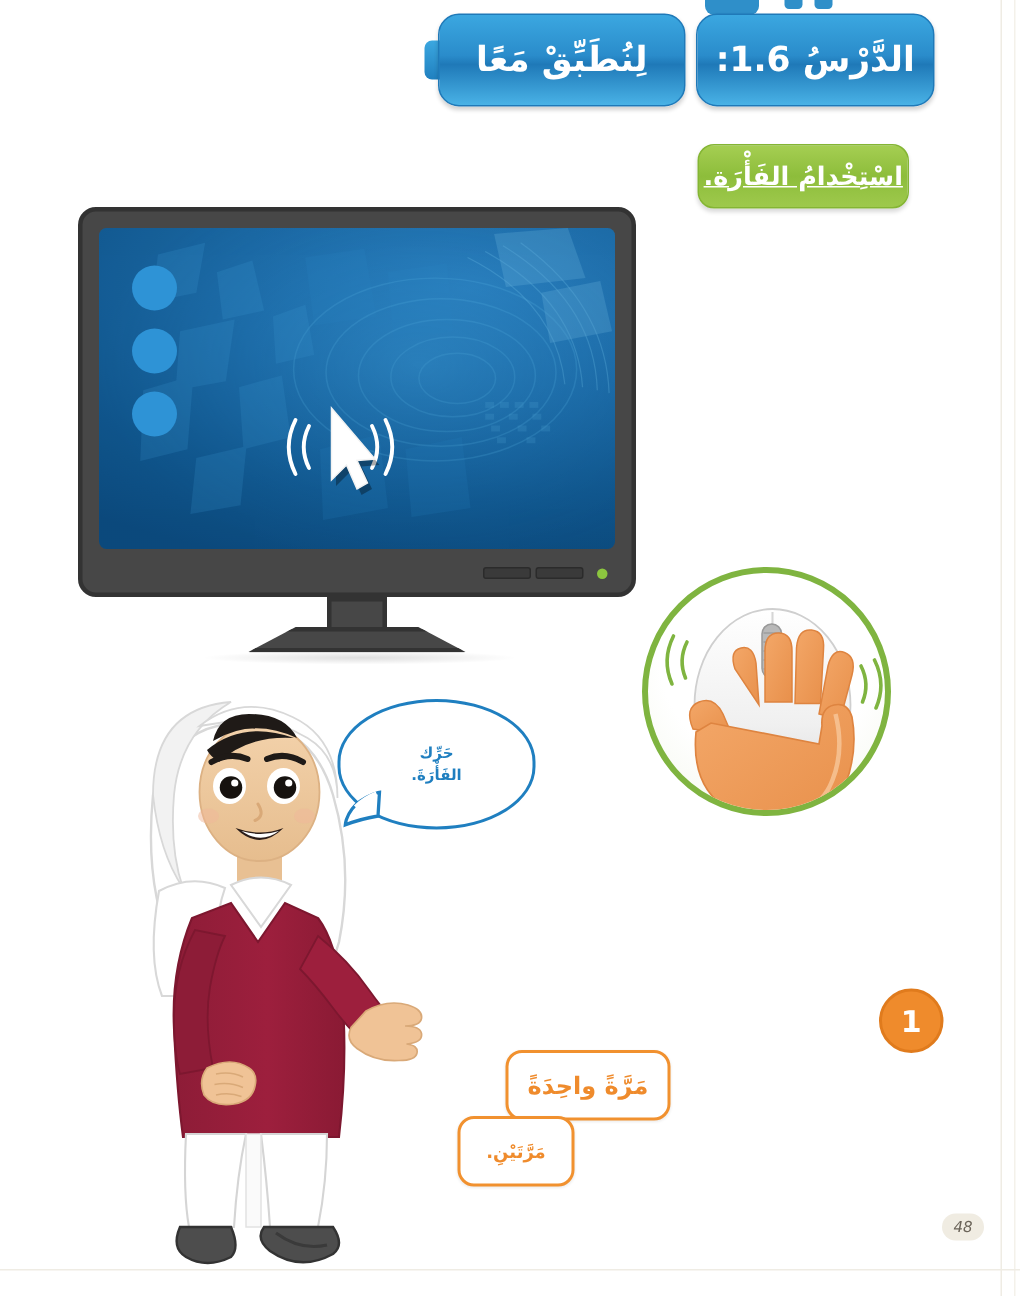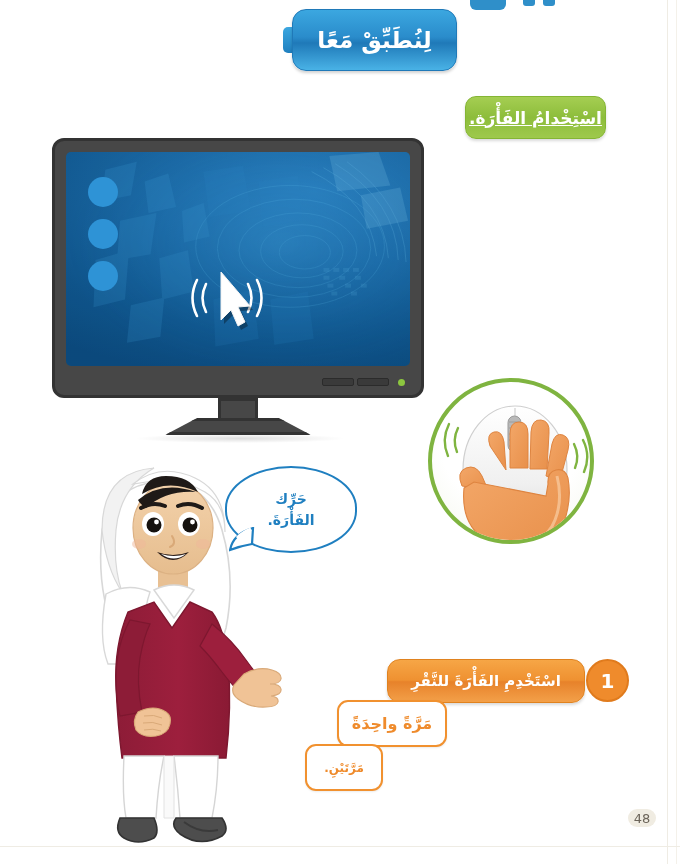--- a/index.html
+++ b/index.html
@@ -81,21 +81,21 @@
   }
 
   
   .girl{position:absolute;left:84px;top:444px;width:200px;height:404px;}
 
   
   .bubble{
     position:absolute;left:225px;top:466px;width:128px;height:83px;
     border:2.2px solid #1f7fc0;border-radius:50%/48%;background:#fff;
     display:flex;flex-direction:column;align-items:center;justify-content:center;
-    color:#1f7fc0;font-size:14px;font-weight:bold;direction:rtl;line-height:1.5;
+    color:#1f7fc0;font-size:10px;font-weight:bold;direction:rtl;line-height:1.5;
   }
   .bubble-tail{
     position:absolute;left:229px;top:527px;width:26px;height:26px;
   }
 
   
   .task-banner{
     position:absolute;left:387px;top:659px;width:196px;height:42px;border-radius:13px;
     background:linear-gradient(180deg,#f6a646 0%,#ef9131 48%,#e7822a 52%,#f3a049 100%);
     border:1px solid #e0821f;box-shadow:0 2px 3px rgba(0,0,0,.15);
@@ -112,42 +112,43 @@
     position:absolute;background:#fff;border:2.2px solid #f1912f;border-radius:11px;
     color:#ef8b2c;font-weight:bold;direction:rtl;
     display:flex;align-items:center;justify-content:center;
     box-shadow:0 1px 2px rgba(0,0,0,.08);
   }
   #ans-once{left:337px;top:700px;width:106px;height:43px;font-size:16px;}
   #ans-twice{left:305px;top:744px;width:74px;height:43px;font-size:12px;}
 
   .page-num{
     position:absolute;left:628px;top:809px;width:28px;height:18px;border-radius:9px;
-    background:#f0ece2;color:#6b6459;font-size:13px;
-    display:flex;align-items:center;justify-content:center;
+    background:#f0ece2;color:#6b6459;font-size:10px;
+    display:flex;align-items:center;justify-content:center;font-style:italic;
   }
 </style>
 </head>
 <body>
 
 <div class="page">
 
   <div class="gutter-right"></div>
   <div class="gutter-right2"></div>
   <div class="page-bottom-rule"></div>
 
   <div class="header-wrap">
     <div class="header-nub"></div>
     <div class="header-nub2"></div>
     <div class="header-nub3"></div>
 
     <div class="pill-tab"></div>
 
     <div class="blue-pill" id="apply-pill">لِنُطَبِّقْ مَعًا</div>
 
+    <div class="blue-pill" id="lesson-pill">الدَّرْسُ 1.6:</div>
   </div>
 
   <div class="green-pill">اسْتِخْدامُ الفَأْرَة.</div>
 
   <div class="monitor">
     <div class="monitor-body">
       <div class="monitor-screen">
         <svg class="screen-tex" viewBox="0 0 350 220" preserveAspectRatio="none">
           <defs>
             <radialGradient id="swirl" cx="62%" cy="42%" r="62%">
@@ -362,20 +363,19 @@
     <span>حَرِّك</span>
     <span>الفَأْرَةَ.</span>
   </div>
   <div class="bubble-tail">
     <svg viewBox="0 0 26 26" width="26" height="26">
       <path d="M24 1 q-20 6 -23 22 q10 -4 22 -6 z" fill="#ffffff" stroke="#1f7fc0" stroke-width="2.2"></path>
       <path d="M22 2 q-8 3 -14 9" stroke="#ffffff" stroke-width="3" fill="none"></path>
     </svg>
   </div>
 
-  <div class="task-banner">اسْتَخْدِمِ الفَأْرَةَ للنَّقْرِ</div>
   <div class="task-num">1</div>
 
   <div class="ans-box" id="ans-once">مَرَّةً واحِدَةً</div>
   <div class="ans-box" id="ans-twice">مَرَّتَيْنِ.</div>
 
   <div class="page-num">48</div>
 </div>
 
 </body></html>

